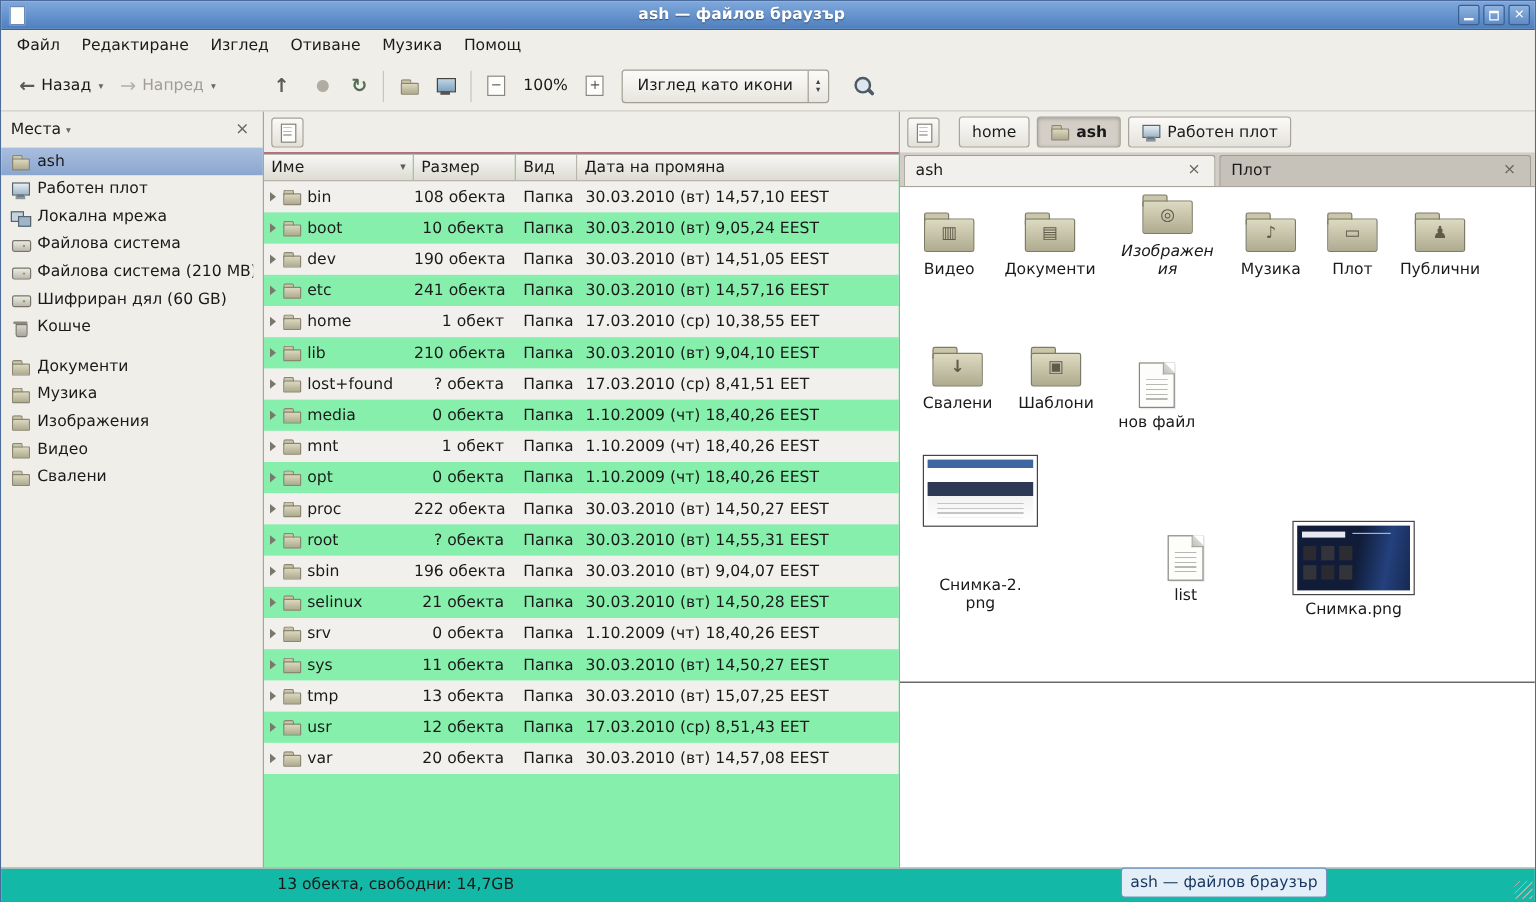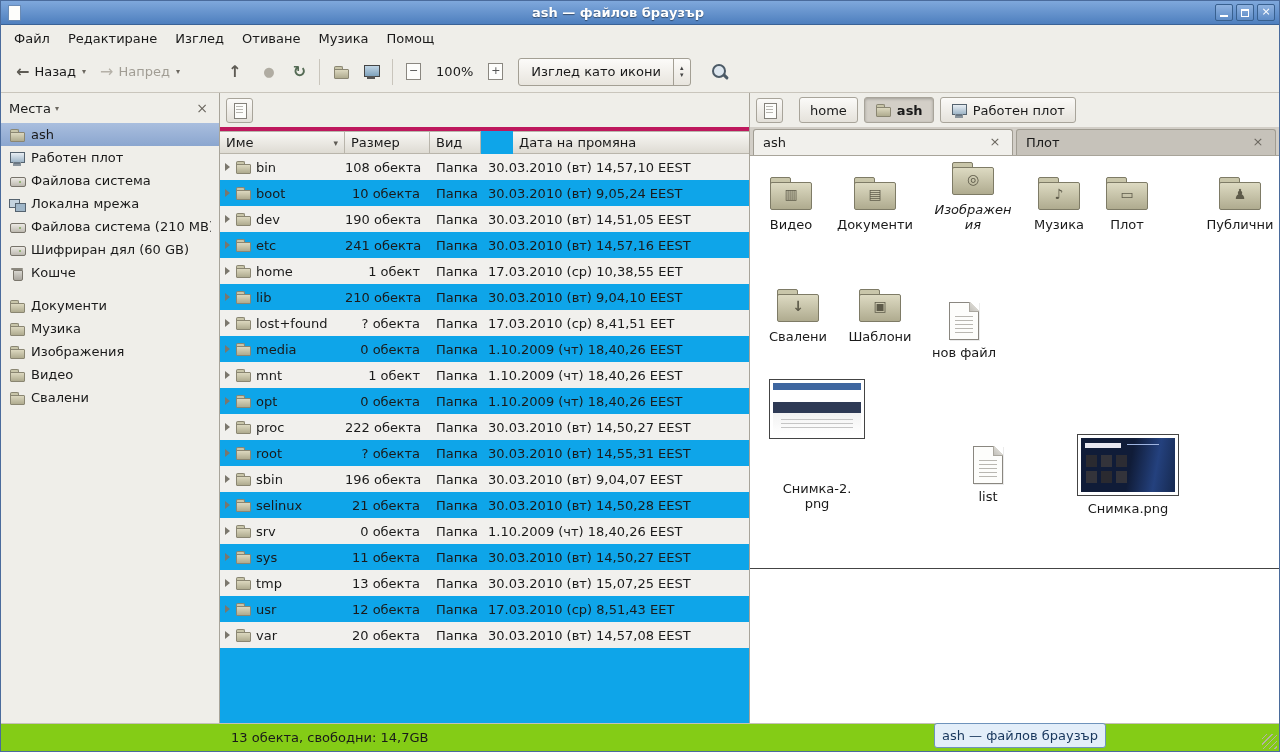--- a/index.html
+++ b/index.html
@@ -66,27 +66,27 @@
   .ic-sheet{width:12px;height:15px;}
   .ic-sheet::before{content:'';position:absolute;left:0;top:0;width:11px;height:14px;background:#FDFDFB;border:1px solid #84817A;}
   .ic-sheet::after{content:'';position:absolute;left:2px;top:3px;width:7px;height:8px;background:repeating-linear-gradient(#B9B7B1 0 1px,transparent 1px 3px);}
   .ic-computer::before{content:'';position:absolute;left:1px;top:1px;width:14px;height:10px;border:1px solid #444;background:linear-gradient(#BFD4E4,#7FA2BC);}
   .ic-computer::after{content:'';position:absolute;left:4px;top:12px;width:8px;height:3px;background:#555;}
 
   
   .treepane{width:530px;flex:none;border-right:1px solid #A8A49A;display:flex;flex-direction:column;background:#EFEEE9;}
   .pane-topbar{height:34px;flex:none;display:flex;align-items:center;padding:0 6px;gap:8px;}
   .small-btn{width:27px;height:25px;border:1px solid #A8A49A;border-radius:3px;background:linear-gradient(#FBFAF8,#E3E0D9);display:flex;align-items:center;justify-content:center;flex:none;}
-  .tree-body{flex:1;min-height:0;background:#0ea5e9;border-top:4px solid #be185d;display:flex;flex-direction:column;overflow:hidden;}
+  .tree-body{flex:1;min-height:0;background:#86efac;border-top:1px solid #be185d;display:flex;flex-direction:column;overflow:hidden;}
   .tree-header{display:flex;height:23px;flex:none;}
   .tcol{background:linear-gradient(#F8F7F4,#DEDBD3);border:1px solid #B9B5AB;border-left:none;display:flex;align-items:center;padding:0 6px;}
   .tcol0{width:125px;border-left:none;justify-content:space-between;}
   .tcol1{width:85px;}
   .tcol2{width:51px;}
-  .tcol3{flex:1;border-right:none;margin-left:32px;}
+  .tcol3{flex:1;border-right:none;}
   .sortarrow{color:#5E5B54;font-size:9px;}
   .tree-rows{flex:1;overflow:hidden;}
   .trow{display:flex;height:26px;align-items:center;}
   .trow:nth-child(odd){background:#F1F0ED;}
   .tc{overflow:hidden;white-space:nowrap;}
   .tc-name{width:125px;display:flex;align-items:center;gap:5px;padding-left:5px;flex:none;}
   .tc-size{width:85px;text-align:right;padding-right:10px;flex:none;}
   .tc-type{width:51px;padding-left:6px;flex:none;}
   .tc-date{flex:1;padding-left:7px;}
   .expander{width:0;height:0;border-left:5px solid #7B776D;border-top:4px solid transparent;border-bottom:4px solid transparent;flex:none;}
@@ -125,21 +125,21 @@
 
   .thumb{background:#fff;border:1px solid #444;padding:3px;}
   .thumb-inner{display:block;position:relative;}
   .thumb.web .thumb-inner{width:88px;height:52px;background:linear-gradient(#3E66A0 0,#3E66A0 7px,#FFFFFF 7px,#FFFFFF 19px,#2E3A55 19px,#2E3A55 30px,#F2F2F2 30px,#FFFFFF 100%);}
   .thumb.web .thumb-inner::after{content:'';position:absolute;left:8px;right:8px;top:36px;height:12px;background:repeating-linear-gradient(#C5C5C5 0 1px,transparent 1px 4px);}
   .thumb.store .thumb-inner{width:94px;height:54px;background:linear-gradient(100deg,#101C38 0 52%,#24417E 78%,#16294F 100%);}
   .thumb.store .thumb-inner::before{content:'';position:absolute;left:4px;top:5px;width:36px;height:5px;background:#E8E8F0;box-shadow:40px -1px 0 -2px #9FB4E0;}
   .thumb.store .thumb-inner::after{content:'';position:absolute;left:5px;top:17px;width:11px;height:12px;background:#2A2A30;box-shadow:15px 0 0 #33333A,30px 0 0 #2C2C33,0 16px 0 #33333A,15px 16px 0 #2A2A30,30px 16px 0 #33333A;}
 
   
-  .statusbar{height:28px;flex:none;border-top:1px solid #C5C1B8;display:flex;align-items:center;padding-left:230px;background:#84cc16;position:relative;}
+  .statusbar{height:28px;flex:none;border-top:1px solid #C5C1B8;display:flex;align-items:center;padding-left:230px;background:#14b8a6;position:relative;}
   .statusbar::after{content:'';position:absolute;right:2px;bottom:2px;width:15px;height:15px;background:repeating-linear-gradient(135deg,transparent 0 3px,#B5B1A7 3px 4px);}
 
   
   .chip{position:absolute;left:933px;top:722px;width:172px;height:25px;background:#E3EEF9;border:1px solid #6E93BC;border-radius:3px;display:flex;align-items:center;justify-content:center;color:#17365C;z-index:5;}
 </style>
 </head>
 <body>
 
 <div class="window">
 
@@ -218,26 +218,26 @@
       <div>
           <div class="sb-item sel">
             <span class="ic ic-folder"></span>
             <span class="sb-label">ash</span>
           </div>
           <div class="sb-item">
             <span class="ic ic-desktop"></span>
             <span class="sb-label">Работен плот</span>
           </div>
           <div class="sb-item">
+            <span class="ic ic-network"></span>
+            <span class="sb-label">Локална мрежа</span>
+          </div>
+          <div class="sb-item">
             <span class="ic ic-drive"></span>
             <span class="sb-label">Файлова система</span>
-          </div>
-          <div class="sb-item">
-            <span class="ic ic-network"></span>
-            <span class="sb-label">Локална мрежа</span>
           </div>
           <div class="sb-item">
             <span class="ic ic-drive"></span>
             <span class="sb-label">Файлова система (210 MB)</span>
           </div>
           <div class="sb-item">
             <span class="ic ic-drive"></span>
             <span class="sb-label">Шифриран дял (60 GB)</span>
           </div>
           <div class="sb-item">
@@ -539,21 +539,21 @@
               <span class="em em-music"></span>
             </div>
             <div class="ivlabel">Музика</div>
           </div>
           <div class="ivitem" style="left: 337px; top: 18px; width: 80px;">
             <div class="bf">
               <span class="em em-desktop"></span>
             </div>
             <div class="ivlabel">Плот</div>
           </div>
-          <div class="ivitem" style="left: 410px; top: 18px; width: 80px; margin-left: 40px;">
+          <div class="ivitem" style="left: 410px; top: 18px; width: 80px;">
             <div class="bf">
               <span class="em em-person"></span>
             </div>
             <div class="ivlabel">Публични</div>
           </div>
           <div class="ivitem" style="left: 8px; top: 130px; width: 80px;">
             <div class="bf">
               <span class="em em-download"></span>
             </div>
             <div class="ivlabel">Свалени</div>

